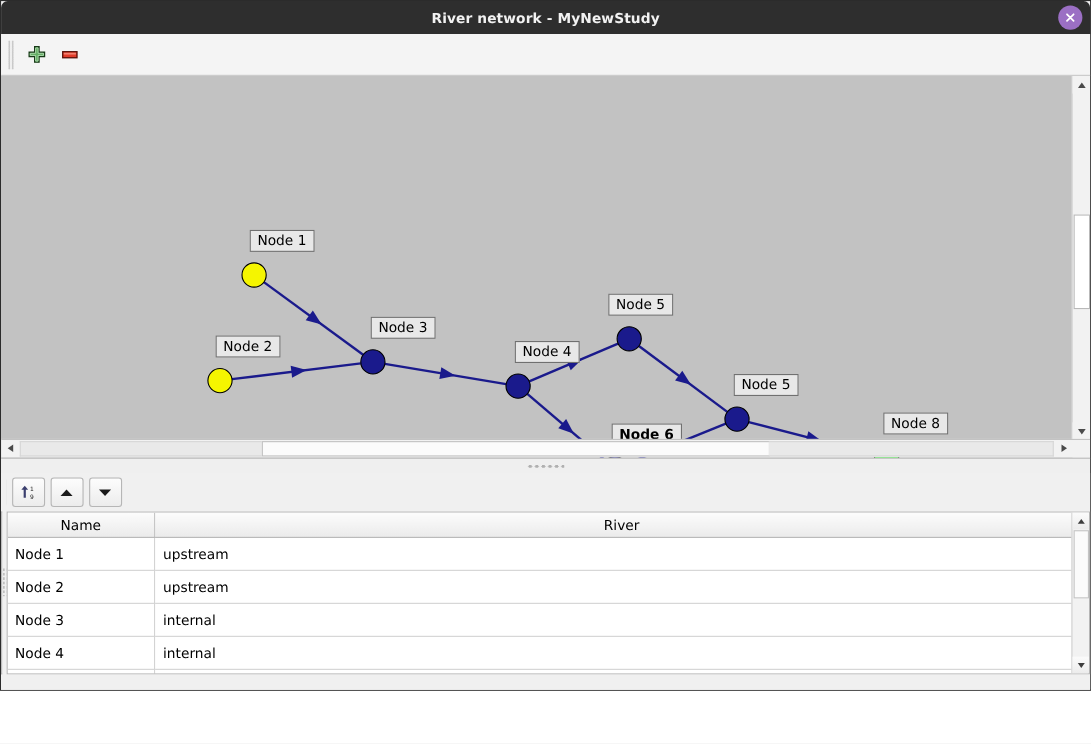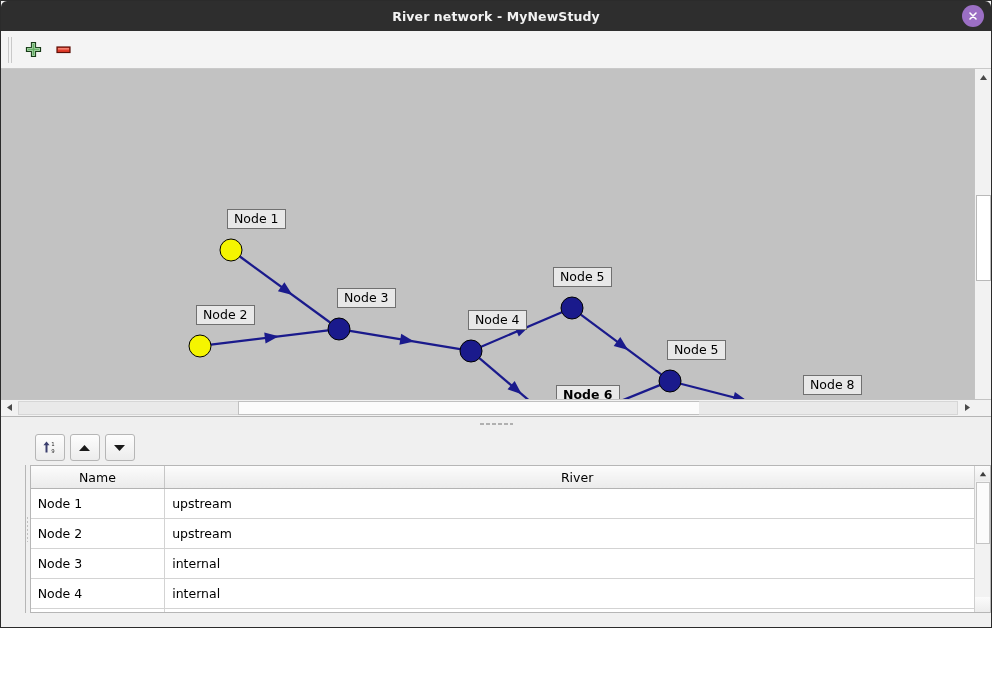--- a/index.html
+++ b/index.html
@@ -184,21 +184,20 @@
     background-image: radial-gradient(#b0b0b0 40%, transparent 42%);
     background-size: 6px 4px;
   }
 
   
   .bottom {
     flex: 0 0 197px;
     height: 197px;
     display: flex;
     background: #f0f0f0;
-    padding-left: 24px;
   }
   .panel {
     display: flex;
     flex-direction: column;
     min-width: 0;
   }
   .panel.left { width: 711px; }
   .panel.vsplit {
     width: 4px;
     background: #f0f0f0;

